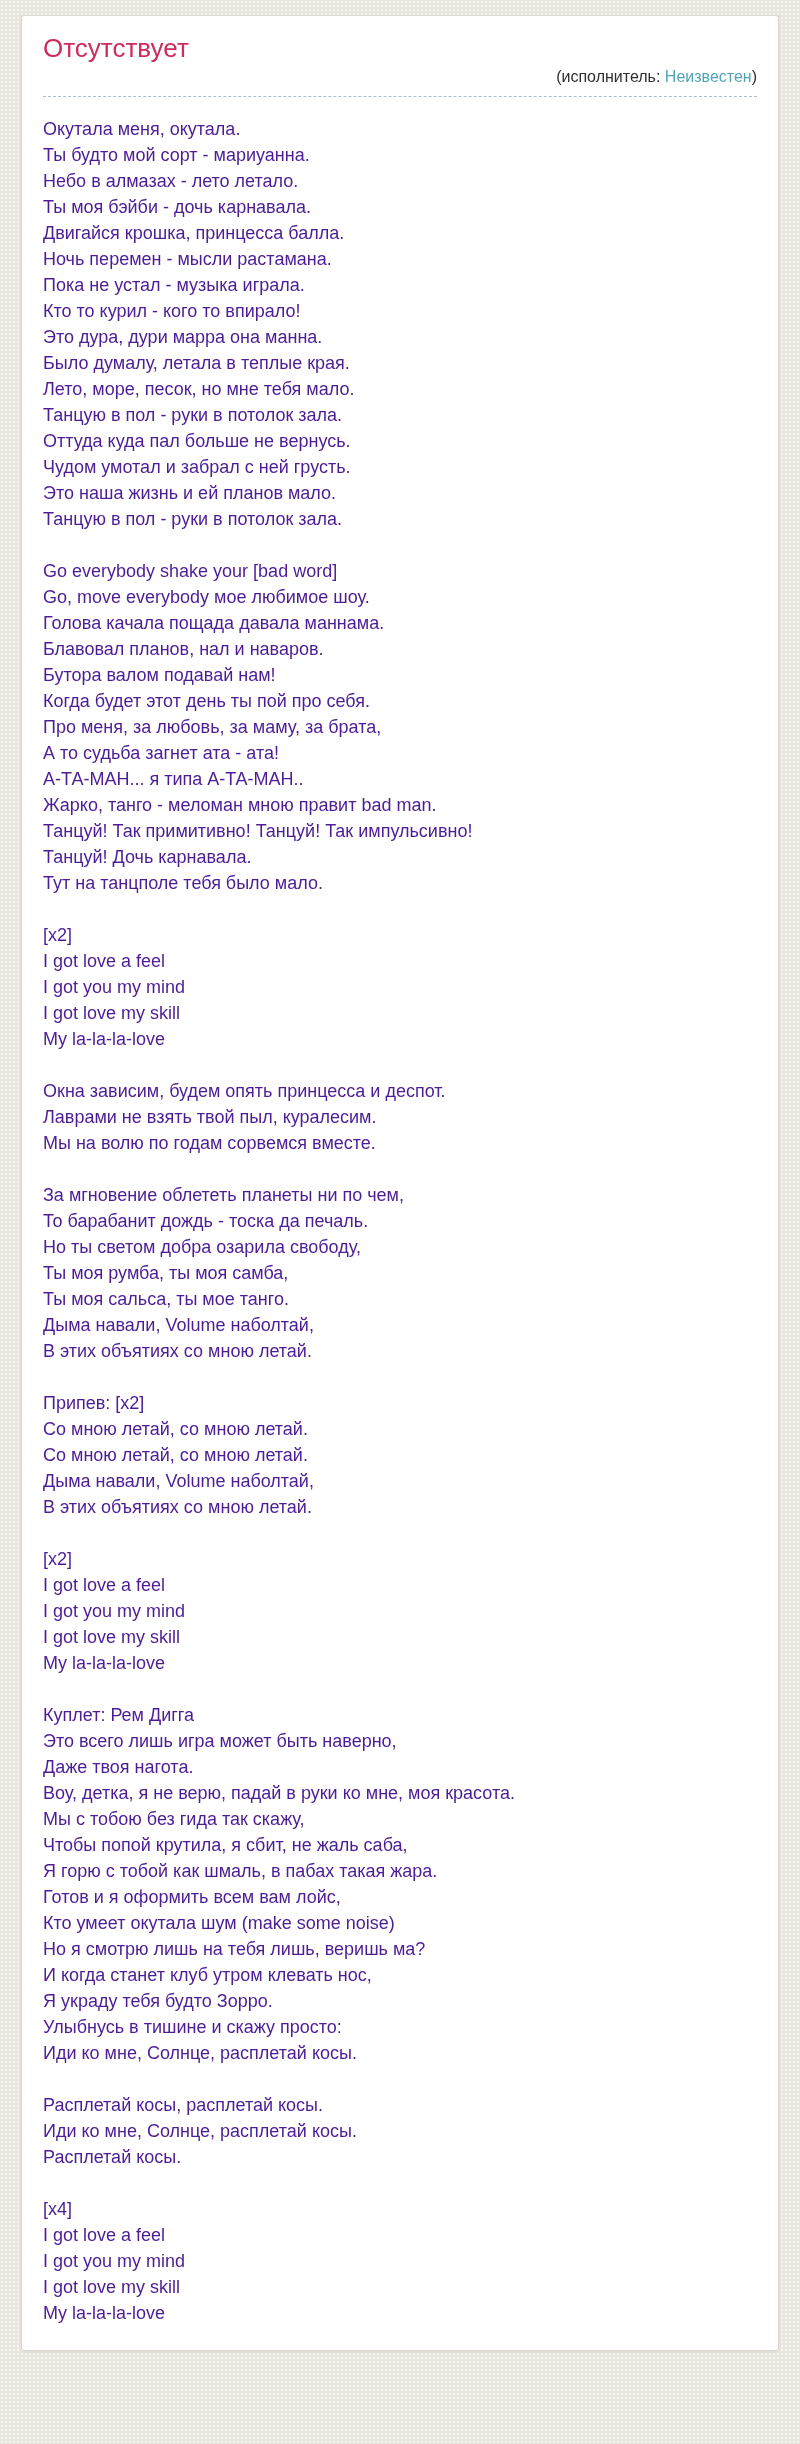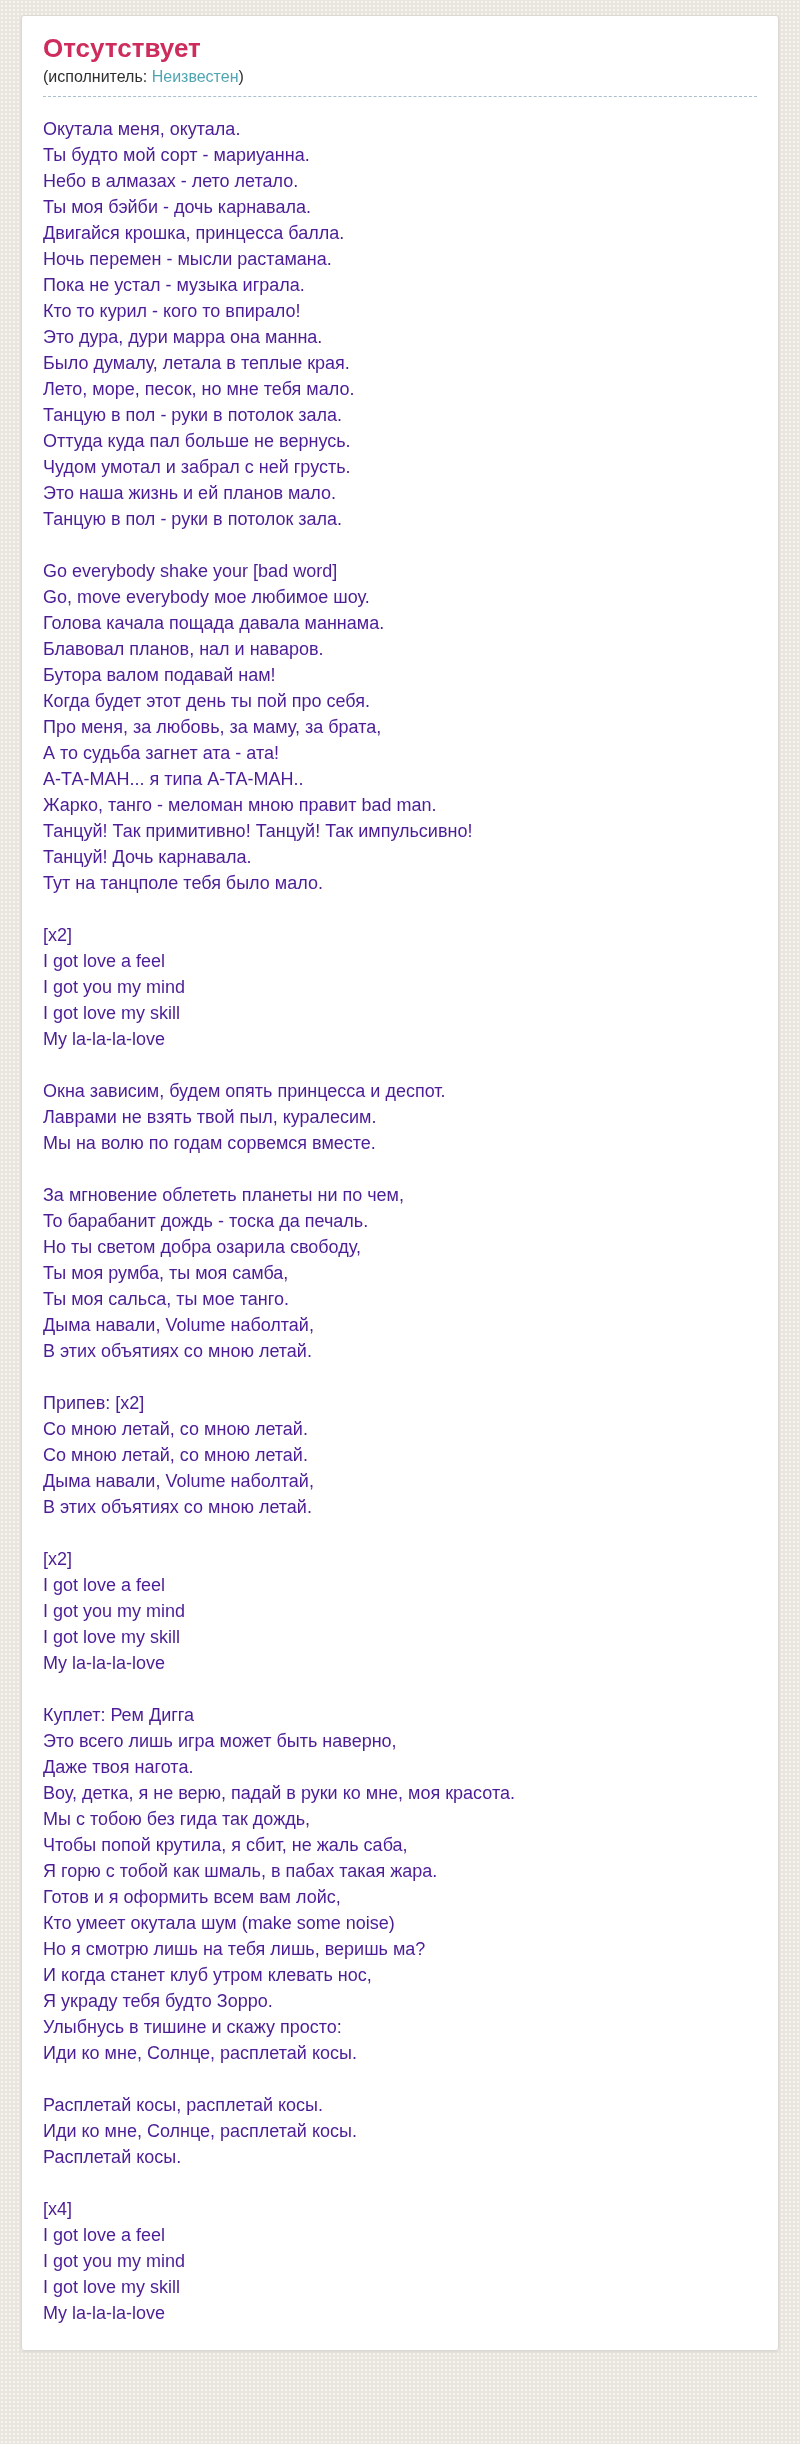--- a/index.html
+++ b/index.html
@@ -23,29 +23,30 @@
     width: 758px;
     background: #ffffff;
     border: 1px solid #dcd8d2;
     border-radius: 3px;
     box-shadow: 0 1px 3px rgba(0,0,0,0.06);
     padding: 16px 21px 24px 21px;
   }
   .title {
     margin: 0;
     font-size: 26px;
-    font-weight: 700;
+    font-weight: 400;
     line-height: 1.25;
     color: #cd2c5c;
   }
   .artist-row {
     margin-top: 2px;
     font-size: 16px;
     line-height: 1.3;
     color: #2f2f2f;
+    text-align: right;
   }
   .artist-link {
     color: #4fa6b2;
     text-decoration: none;
     cursor: pointer;
   }
   .dotted-divider {
     margin-top: 9px;
     border-bottom: 1px dashed #a8c0ce;
     height: 0;
@@ -127,21 +128,21 @@
       <div class="line">[x2]</div>
       <div class="line">I got love a feel</div>
       <div class="line">I got you my mind</div>
       <div class="line">I got love my skill</div>
       <div class="line">My la-la-la-love</div>
       <div class="line"></div>
       <div class="line">Куплет: Рем Дигга</div>
       <div class="line">Это всего лишь игра может быть наверно,</div>
       <div class="line">Даже твоя нагота.</div>
       <div class="line">Воу, детка, я не верю, падай в руки ко мне, моя красота.</div>
-      <div class="line">Мы с тобою без гида так дождь,</div>
+      <div class="line">Мы с тобою без гида так скажу,</div>
       <div class="line">Чтобы попой крутила, я сбит, не жаль саба,</div>
       <div class="line">Я горю с тобой как шмаль, в пабах такая жара.</div>
       <div class="line">Готов и я оформить всем вам лойс,</div>
       <div class="line">Кто умеет окутала шум (make some noise)</div>
       <div class="line">Но я смотрю лишь на тебя лишь, веришь ма?</div>
       <div class="line">И когда станет клуб утром клевать нос,</div>
       <div class="line">Я украду тебя будто Зорро.</div>
       <div class="line">Улыбнусь в тишине и скажу просто:</div>
       <div class="line">Иди ко мне, Солнце, расплетай косы.</div>
       <div class="line"></div>

